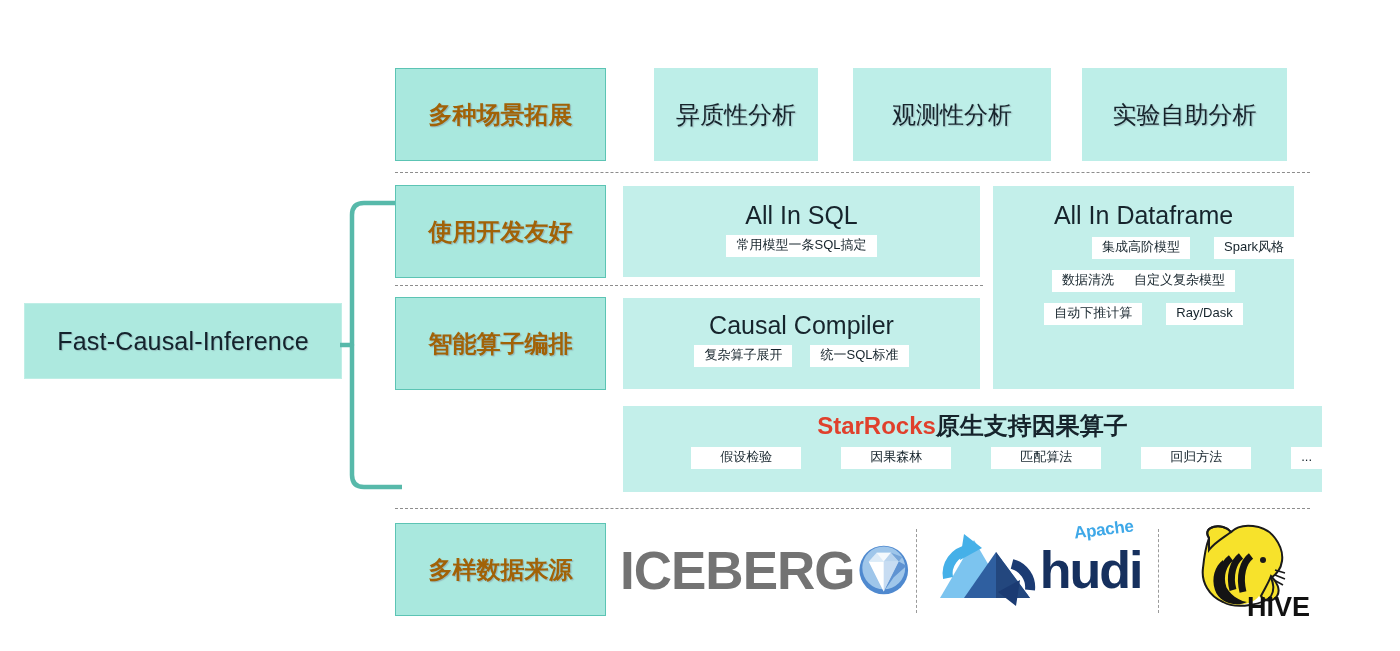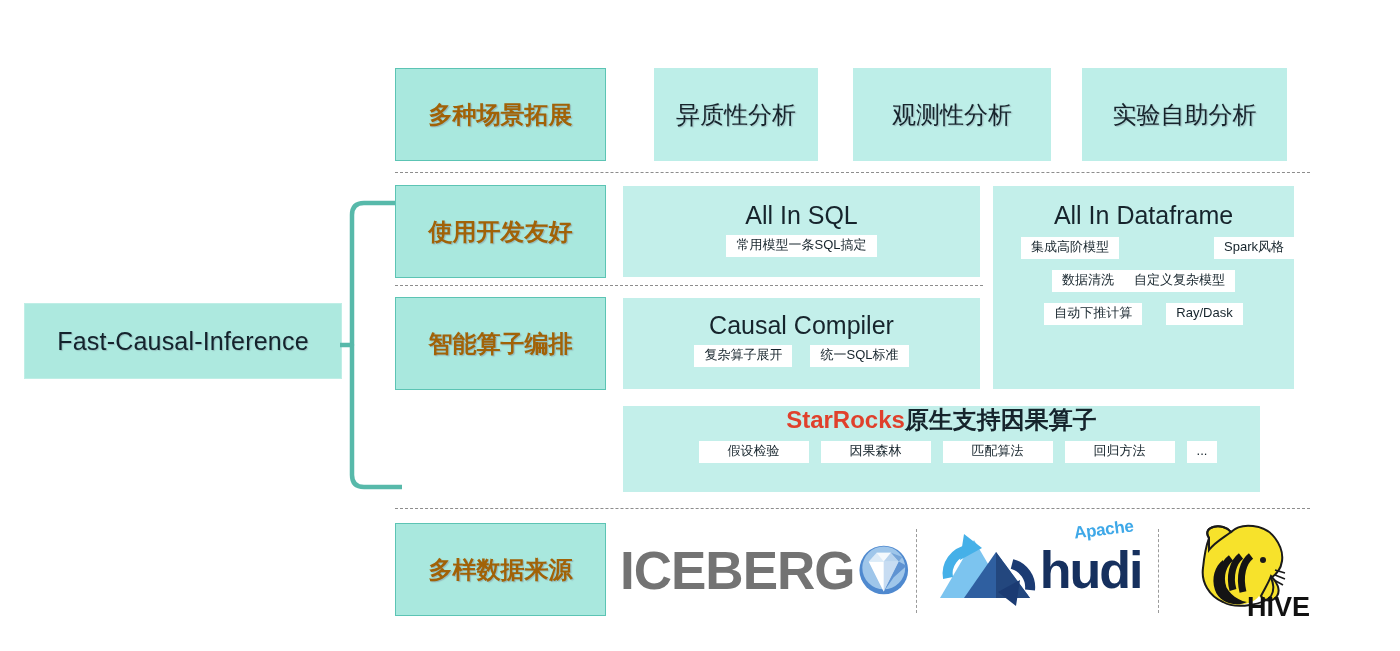--- a/index.html
+++ b/index.html
@@ -170,40 +170,40 @@
   <div class="panel" style="left:623px;top:298px;width:357px;height:91px;padding-top:14px;">
     <div class="panel-title">Causal Compiler</div>
     <div style="display:flex;justify-content:center;gap:18px;margin-top:7px;">
       <span class="tag">复杂算子展开</span>
       <span class="tag">统一SQL标准</span>
     </div>
   </div>
 
   <div class="panel" style="left:993px;top:186px;width:301px;height:203px;padding-top:16px;">
     <div class="panel-title">All In Dataframe</div>
-    <div style="display:flex;justify-content:space-between;gap:0;margin-top:9px;padding-left:28px;">
+    <div style="display:flex;justify-content:flex-end;gap:24px;margin-top:9px;padding-left:28px;">
       <span class="tag">集成高阶模型</span>
       <span class="tag">Spark风格</span>
     </div>
     <div style="display:flex;justify-content:center;margin-top:11px;">
       <span class="tag">数据清洗</span>
       <span class="tag">自定义复杂模型</span>
     </div>
     <div style="display:flex;justify-content:center;gap:24px;margin-top:11px;">
       <span class="tag">自动下推计算</span>
       <span class="tag">Ray/Dask</span>
     </div>
   </div>
 
 
-  <div class="panel" style="left:623px;top:406px;width:637px;height:86px;padding-top:1px;">
+  <div class="panel" style="left:623px;top:406px;width:699px;height:86px;padding-top:7px;">
     <div class="panel-title panel-title-sr">
       <span class="sr-red">StarRocks</span><span>原生支持因果算子</span>
     </div>
-    <div style="display:flex;justify-content:center;align-items:center;gap:12px;margin-top:9px;margin-left:33px;">
+    <div style="display:flex;justify-content:flex-end;align-items:center;gap:40px;margin-top:9px;margin-left:33px;">
       <span class="tag" style="min-width:110px;">假设检验</span>
       <span class="tag" style="min-width:110px;">因果森林</span>
       <span class="tag" style="min-width:110px;">匹配算法</span>
       <span class="tag" style="min-width:110px;">回归方法</span>
       <span class="tag" style="min-width:30px;">...</span>
     </div>
   </div>
 
   <div class="hsep" style="left:395px;top:508px;width:915px;"></div>
 

